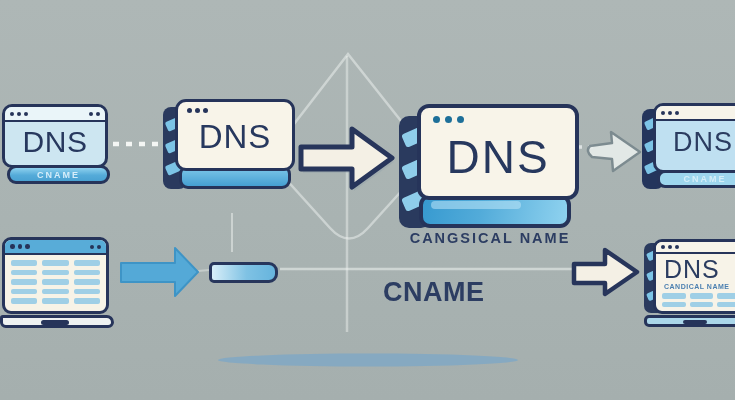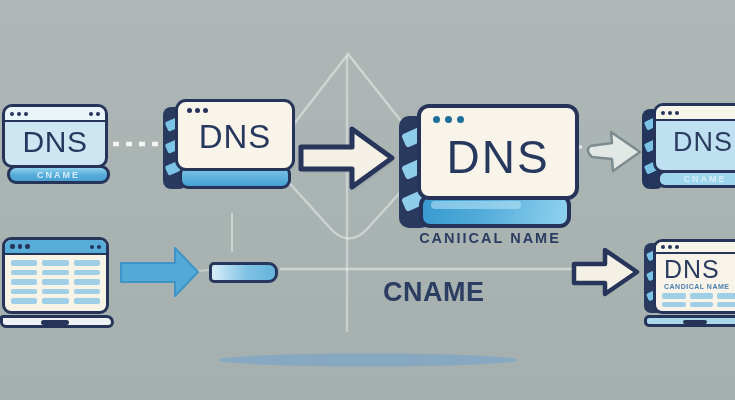--- a/index.html
+++ b/index.html
@@ -87,21 +87,21 @@
     <div class="bluebar" style="left:20px;top:90px;width:152px;height:34px;border-width:4px;border-radius:11px;background:linear-gradient(100deg,#379ad0 0%,#52abd9 40%,#8fd2ef 100%);overflow:hidden;">
       <span style="position:absolute;left:8px;top:3px;width:90px;height:8px;background:rgba(190,230,248,.55);border-radius:6px;display:block;"></span>
     </div>
     <div class="card-face" style="position:absolute;left:18px;top:0;width:162px;height:96px;">
       <span class="dot" style="position:absolute;left:12px;top:8px;width:7px;height:7px;background:#1d6f99;"></span>
       <span class="dot" style="position:absolute;left:24px;top:8px;width:7px;height:7px;background:#1d6f99;"></span>
       <span class="dot" style="position:absolute;left:36px;top:8px;width:7px;height:7px;background:#1d6f99;"></span>
       <div class="dns" style="font-size:46px;letter-spacing:2px;margin-top:26px;">DNS</div>
     </div>
   </div>
-  <div class="caption" style="left:395px;top:230px;width:190px;font-size:14.5px;letter-spacing:2px;">CANIICAL NAME</div>
+  <div class="caption" style="left:395px;top:230px;width:190px;font-size:14.5px;letter-spacing:2px;">CANGSICAL NAME</div>
 
   <div class="abs z3" style="left:642px;top:103px;width:110px;height:92px;">
     <div class="spine" style="left:0;top:6px;width:22px;height:80px;background:#24355c;">
       <span class="stripe" style="left:3px;top:10px;width:14px;height:9px;"></span>
       <span class="stripe" style="left:3px;top:32px;width:14px;height:9px;"></span>
       <span class="stripe" style="left:3px;top:54px;width:14px;height:9px;"></span>
     </div>
     <div class="bluebar" style="left:15px;top:67px;width:96px;height:18px;border-radius:8px;background:#9ed6ee;display:flex;align-items:center;justify-content:center;">
       <span style="font-weight:800;font-size:9px;letter-spacing:2px;color:rgba(250,253,255,.6);">CNAME</span>
     </div>

